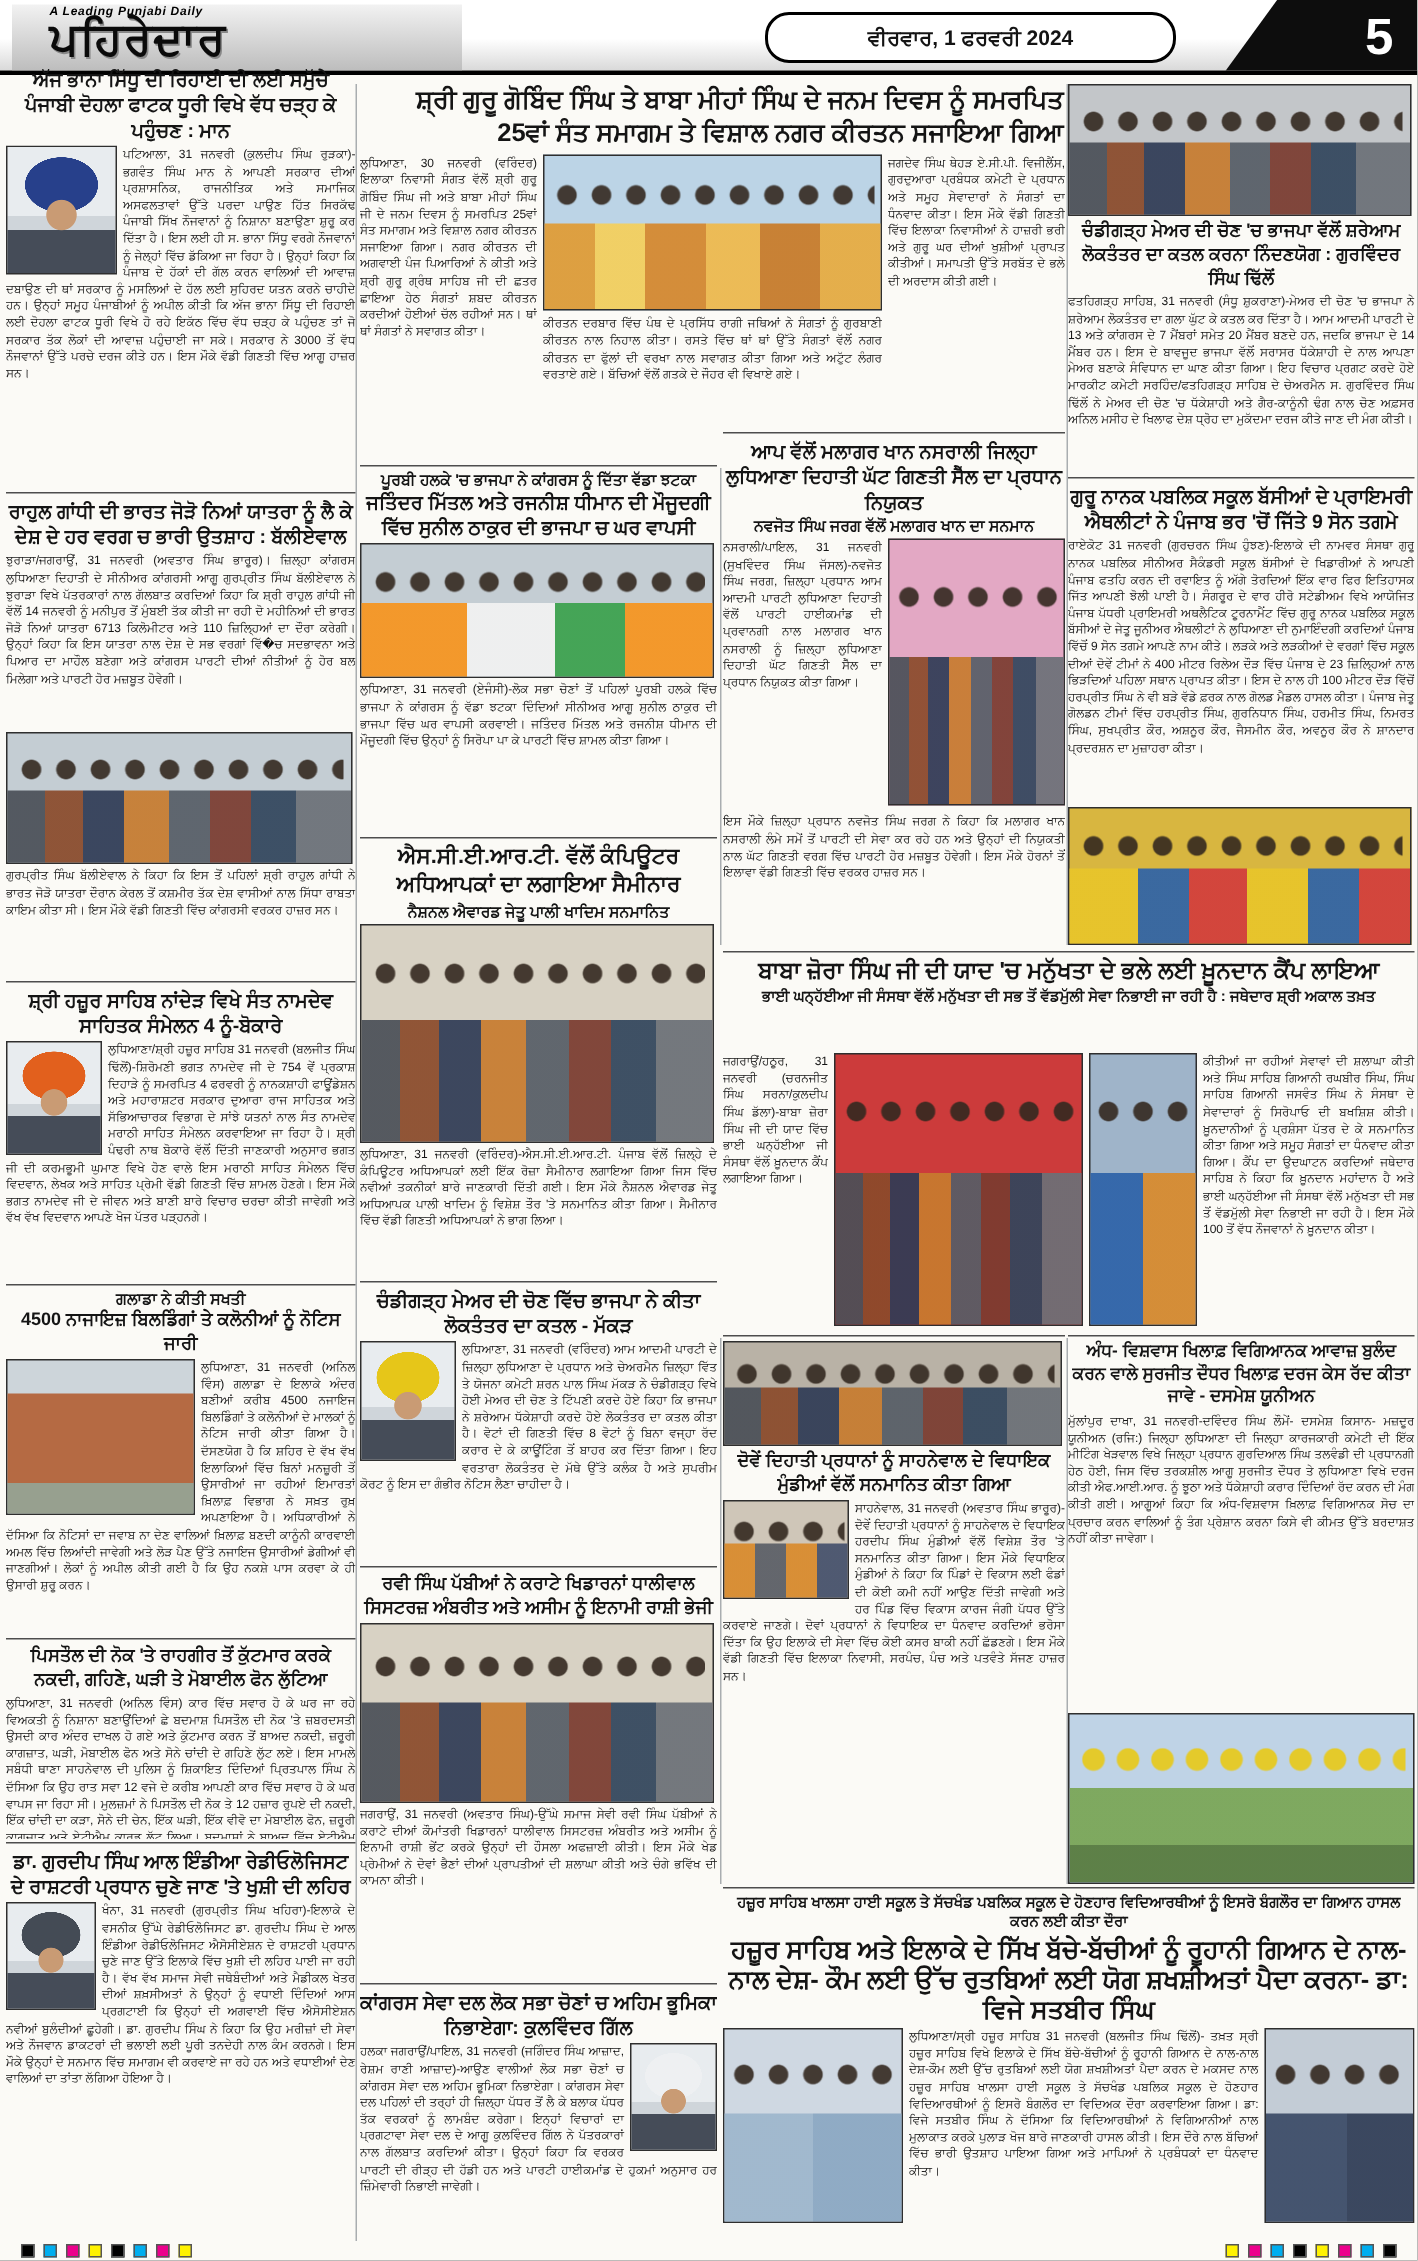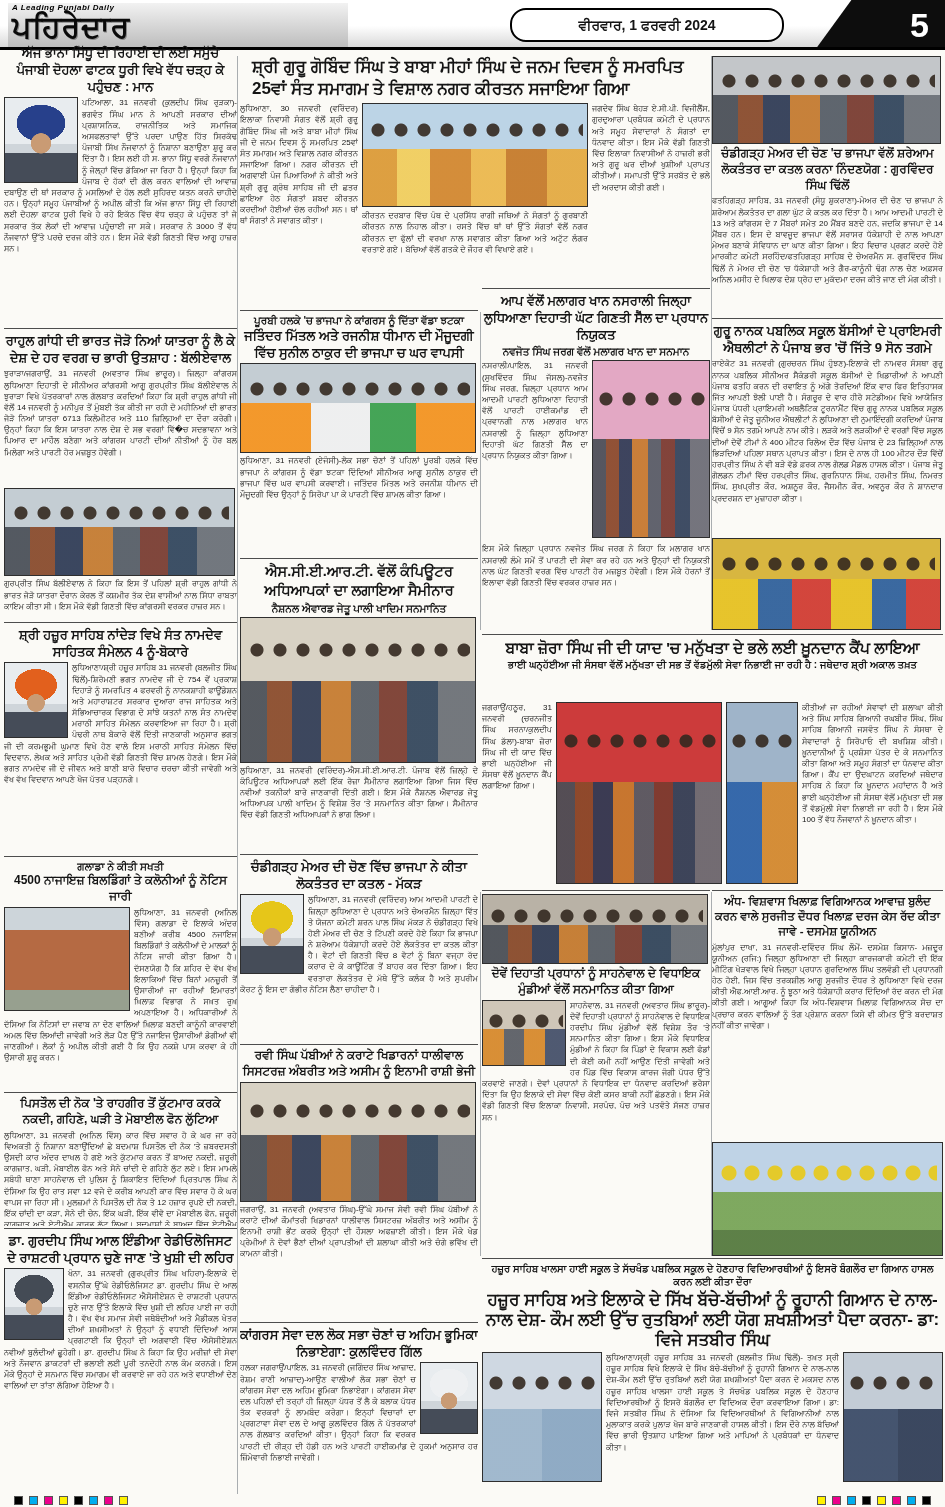--- a/index.html
+++ b/index.html
@@ -1,34 +1,34 @@
 <!DOCTYPE html>
 <html><head>
 <meta charset="utf-8">
 <style>
   html,body{margin:0;padding:0;background:#8a8a8a}
   .page{position:relative;width:945px;height:1507px;margin:0 auto;background:#fbfaf6;
         font-family:"Liberation Sans","DejaVu Sans",sans-serif;color:#141414;overflow:hidden}
   .abs{position:absolute;overflow:hidden;box-sizing:border-box}
   
   .mast{background:linear-gradient(180deg,#ffffff 0 55%,#d9d9d9);border-bottom:3px solid #000}
-  .logoblock{position:absolute;left:8px;top:3px;width:340px;height:44px;
-             background:linear-gradient(180deg,#f2f2f2,#bdbdbd);padding:0 4px;box-sizing:border-box}
+  .logoblock{position:absolute;left:8px;top:3px;width:300px;height:44px;
+             background:linear-gradient(180deg,#f2f2f2,#bdbdbd);padding:0 25px;box-sizing:border-box}
   .tagline{font-size:8px;font-style:italic;font-weight:700;color:#000;letter-spacing:.5px}
   .logotxt{font-size:30px;font-weight:900;line-height:1;letter-spacing:1px;color:#0a0a0a;
            text-shadow:1px 1px 0 #888}
   .datebox{position:absolute;right:161px;top:8px;width:270px;height:30px;border:2px solid #000;
            border-radius:16px;background:#fff;display:flex;align-items:center;justify-content:center;
            font-size:14px;font-weight:700}
   .pagenowrap{position:absolute;right:0;top:0;width:130px;height:50px;background:#0d0d0d;
               clip-path:polygon(28% 0,100% 0,100% 100%,0 100%);display:flex;align-items:center;
               justify-content:flex-end;padding-right:16px;box-sizing:border-box}
   .pageno{color:#fff;font-size:34px;font-weight:800;line-height:1}
   
-  .h1{font-size:17px;line-height:1.3;font-weight:800;text-align:left;margin:0 12px 3px}
+  .h1{font-size:17px;line-height:1.3;font-weight:800;text-align:right;margin:0 1px 3px}
   .hb{font-size:15.5px;line-height:1.32;font-weight:800;text-align:center;margin:0}
   .h2{font-size:14.5px;line-height:1.3;font-weight:800;text-align:center;margin:0 0 2px}
   .h3{font-size:13px;line-height:1.32;font-weight:800;text-align:center;margin:0 0 2px}
   .h4{font-size:12px;line-height:1.32;font-weight:800;text-align:center;margin:0 0 2px}
   .kick{font-size:10.5px;font-weight:800;text-align:center;margin:0}
   .sub{font-size:10.5px;font-weight:800;text-align:center;margin:1px 0 2px}
   .bd{font-size:8px;line-height:1.4;text-align:justify;overflow:hidden}
   .rt{border-top:1.5px solid #4d4d4d;padding-top:3px}
   .vr{position:absolute;width:1px;background:#a9adb0}
   
@@ -108,21 +108,21 @@
     </div>
   </section>
 
   <section class="abs rt" style="left:4px;top:328px;width:233px;height:292px">
     <h2 class="h3">ਰਾਹੁਲ ਗਾਂਧੀ ਦੀ ਭਾਰਤ ਜੋੜੋ ਨਿਆਂ ਯਾਤਰਾ ਨੂੰ ਲੈ ਕੇ ਦੇਸ਼ ਦੇ ਹਰ ਵਰਗ ਚ ਭਾਰੀ ਉਤਸ਼ਾਹ : ਬੱਲੀਏਵਾਲ</h2>
     <div class="bd" style="height:118px">ਝੁਰਾੜਾ/ਜਗਰਾਉਂ, 31 ਜਨਵਰੀ (ਅਵਤਾਰ ਸਿੰਘ ਭਾਰੂਰ)। ਜ਼ਿਲ੍ਹਾ ਕਾਂਗਰਸ ਲੁਧਿਆਣਾ ਦਿਹਾਤੀ ਦੇ ਸੀਨੀਅਰ ਕਾਂਗਰਸੀ ਆਗੂ ਗੁਰਪ੍ਰੀਤ ਸਿੰਘ ਬੱਲੀਏਵਾਲ ਨੇ ਝੁਰਾੜਾ ਵਿਖੇ ਪੱਤਰਕਾਰਾਂ ਨਾਲ ਗੱਲਬਾਤ ਕਰਦਿਆਂ ਕਿਹਾ ਕਿ ਸ਼੍ਰੀ ਰਾਹੁਲ ਗਾਂਧੀ ਜੀ ਵੱਲੋਂ 14 ਜਨਵਰੀ ਨੂੰ ਮਨੀਪੁਰ ਤੋਂ ਮੁੰਬਈ ਤੱਕ ਕੀਤੀ ਜਾ ਰਹੀ ਦੋ ਮਹੀਨਿਆਂ ਦੀ ਭਾਰਤ ਜੋੜੋ ਨਿਆਂ ਯਾਤਰਾ 6713 ਕਿਲੋਮੀਟਰ ਅਤੇ 110 ਜ਼ਿਲ੍ਹਿਆਂ ਦਾ ਦੌਰਾ ਕਰੇਗੀ। ਉਨ੍ਹਾਂ ਕਿਹਾ ਕਿ ਇਸ ਯਾਤਰਾ ਨਾਲ ਦੇਸ਼ ਦੇ ਸਭ ਵਰਗਾਂ ਵਿੱ�ਚ ਸਦਭਾਵਨਾ ਅਤੇ ਪਿਆਰ ਦਾ ਮਾਹੌਲ ਬਣੇਗਾ ਅਤੇ ਕਾਂਗਰਸ ਪਾਰਟੀ ਦੀਆਂ ਨੀਤੀਆਂ ਨੂੰ ਹੋਰ ਬਲ ਮਿਲੇਗਾ ਅਤੇ ਪਾਰਟੀ ਹੋਰ ਮਜ਼ਬੂਤ ਹੋਵੇਗੀ।</div>
     <div class="ph" style="width:231px;height:88px;margin:2px 0"></div>
     <div class="bd" style="height:38px">ਗੁਰਪ੍ਰੀਤ ਸਿੰਘ ਬੱਲੀਏਵਾਲ ਨੇ ਕਿਹਾ ਕਿ ਇਸ ਤੋਂ ਪਹਿਲਾਂ ਸ਼੍ਰੀ ਰਾਹੁਲ ਗਾਂਧੀ ਨੇ ਭਾਰਤ ਜੋੜੋ ਯਾਤਰਾ ਦੌਰਾਨ ਕੇਰਲ ਤੋਂ ਕਸ਼ਮੀਰ ਤੱਕ ਦੇਸ਼ ਵਾਸੀਆਂ ਨਾਲ ਸਿੱਧਾ ਰਾਬਤਾ ਕਾਇਮ ਕੀਤਾ ਸੀ। ਇਸ ਮੌਕੇ ਵੱਡੀ ਗਿਣਤੀ ਵਿੱਚ ਕਾਂਗਰਸੀ ਵਰਕਰ ਹਾਜ਼ਰ ਸਨ।</div>
   </section>
 
-  <section class="abs rt" style="left:4px;top:622px;width:233px;height:232px">
+  <section class="abs rt" style="left:4px;top:654px;width:233px;height:232px">
     <h2 class="h3">ਸ਼੍ਰੀ ਹਜ਼ੂਰ ਸਾਹਿਬ ਨਾਂਦੇੜ ਵਿਖੇ ਸੰਤ ਨਾਮਦੇਵ ਸਾਹਿਤਕ ਸੰਮੇਲਨ 4 ਨੂੰ-ਬੋਕਾਰੇ</h2>
     <div class="bd" style="height:188px">
       <span class="pt fl" style="width:64px;height:76px;--tb:#e2601d"></span>
       <span>ਲੁਧਿਆਣਾ/ਸ਼੍ਰੀ ਹਜ਼ੂਰ ਸਾਹਿਬ 31 ਜਨਵਰੀ (ਬਲਜੀਤ ਸਿੰਘ ਢਿੱਲੋਂ)-ਸ਼ਿਰੋਮਣੀ ਭਗਤ ਨਾਮਦੇਵ ਜੀ ਦੇ 754 ਵੇਂ ਪ੍ਰਕਾਸ਼ ਦਿਹਾੜੇ ਨੂੰ ਸਮਰਪਿਤ 4 ਫਰਵਰੀ ਨੂੰ ਨਾਨਕਸ਼ਾਹੀ ਫਾਊਂਡੇਸ਼ਨ ਅਤੇ ਮਹਾਰਾਸ਼ਟਰ ਸਰਕਾਰ ਦੁਆਰਾ ਰਾਜ ਸਾਹਿਤਕ ਅਤੇ ਸੱਭਿਆਚਾਰਕ ਵਿਭਾਗ ਦੇ ਸਾਂਝੇ ਯਤਨਾਂ ਨਾਲ ਸੰਤ ਨਾਮਦੇਵ ਮਰਾਠੀ ਸਾਹਿਤ ਸੰਮੇਲਨ ਕਰਵਾਇਆ ਜਾ ਰਿਹਾ ਹੈ। ਸ਼੍ਰੀ ਪੰਢਰੀ ਨਾਥ ਬੋਕਾਰੇ ਵੱਲੋਂ ਦਿੱਤੀ ਜਾਣਕਾਰੀ ਅਨੁਸਾਰ ਭਗਤ ਜੀ ਦੀ ਕਰਮਭੂਮੀ ਘੁਮਾਣ ਵਿਖੇ ਹੋਣ ਵਾਲੇ ਇਸ ਮਰਾਠੀ ਸਾਹਿਤ ਸੰਮੇਲਨ ਵਿੱਚ ਵਿਦਵਾਨ, ਲੇਖਕ ਅਤੇ ਸਾਹਿਤ ਪ੍ਰੇਮੀ ਵੱਡੀ ਗਿਣਤੀ ਵਿੱਚ ਸ਼ਾਮਲ ਹੋਣਗੇ। ਇਸ ਮੌਕੇ ਭਗਤ ਨਾਮਦੇਵ ਜੀ ਦੇ ਜੀਵਨ ਅਤੇ ਬਾਣੀ ਬਾਰੇ ਵਿਚਾਰ ਚਰਚਾ ਕੀਤੀ ਜਾਵੇਗੀ ਅਤੇ ਵੱਖ ਵੱਖ ਵਿਦਵਾਨ ਆਪਣੇ ਖੋਜ ਪੱਤਰ ਪੜ੍ਹਨਗੇ।</span>
     </div>
   </section>
 
   <section class="abs rt" style="left:4px;top:856px;width:233px;height:234px">
     <div class="kick">ਗਲਾਡਾ ਨੇ ਕੀਤੀ ਸਖਤੀ</div>
     <h2 class="h4">4500 ਨਾਜਾਇਜ਼ ਬਿਲਡਿੰਗਾਂ ਤੇ ਕਲੋਨੀਆਂ ਨੂੰ ਨੋਟਿਸ ਜਾਰੀ</h2>

